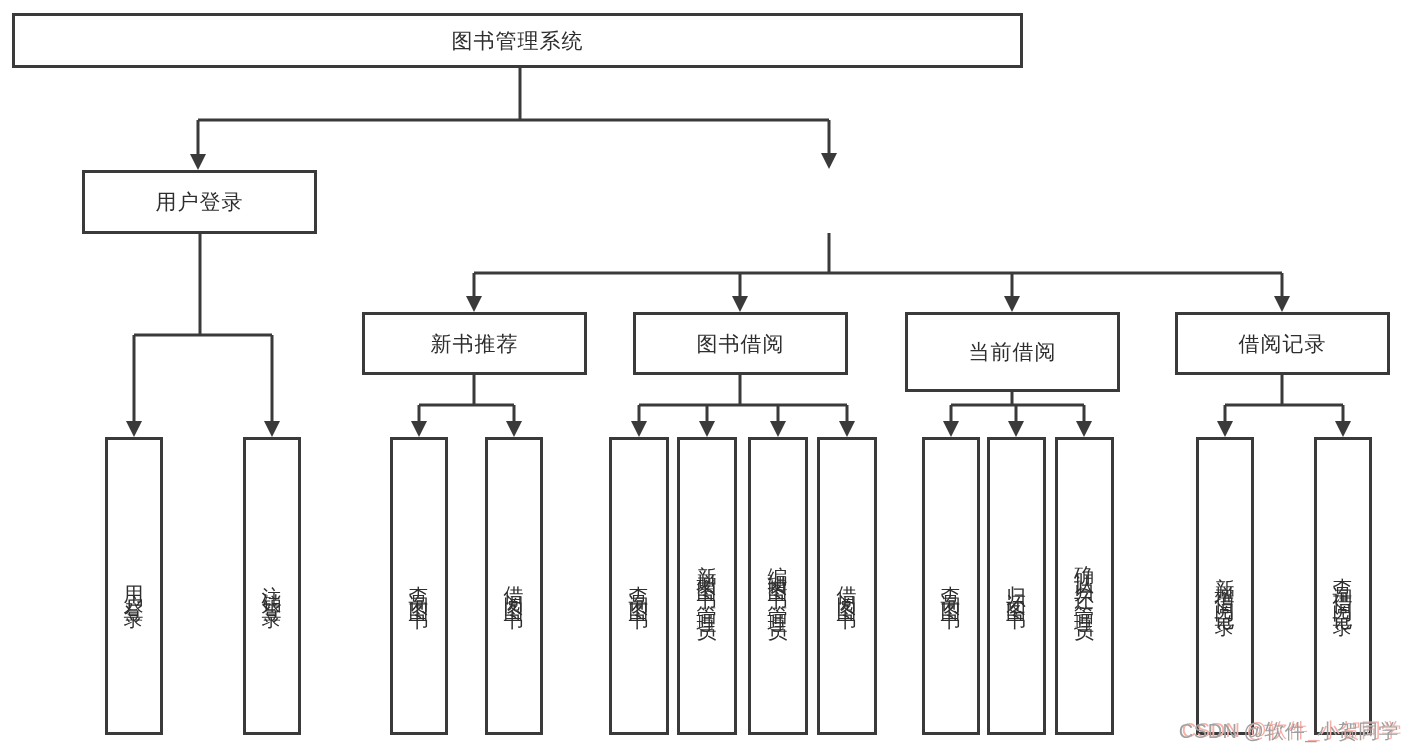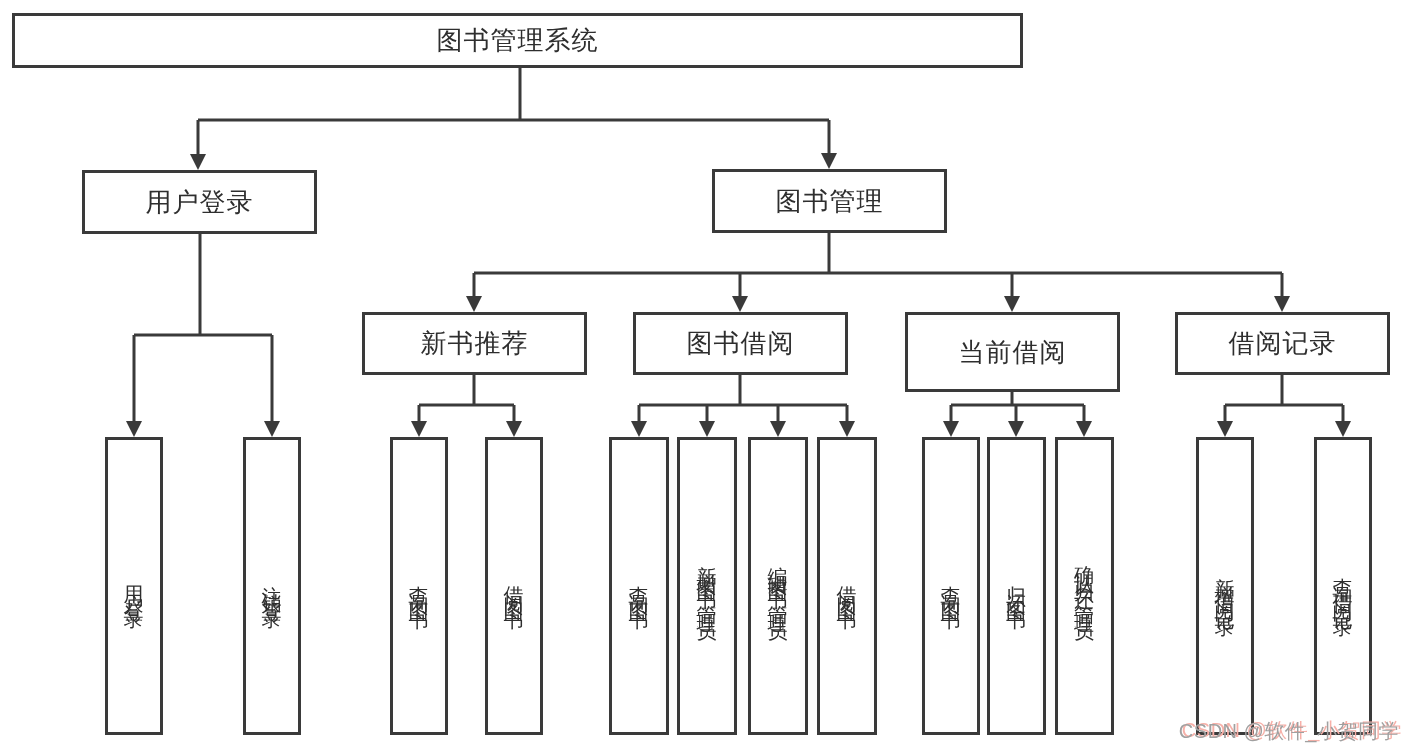--- a/index.html
+++ b/index.html
@@ -13,21 +13,21 @@
   }
   svg.connectors{position:absolute;left:0;top:0;width:1405px;height:747px;}
   .cline{stroke:var(--line);stroke-width:3;fill:none;}
   .carrow{fill:var(--line);stroke:none;}
   .box{
     position:absolute;background:var(--box-bg);
     border:3px solid var(--box-border);box-sizing:border-box;
     display:flex;align-items:center;justify-content:center;
     color:var(--text);
   }
-  .hlabel{font-size:26px;letter-spacing:1px;white-space:nowrap;}
+  .hlabel{font-size:21px;letter-spacing:1px;white-space:nowrap;}
   .vbox{top:437px;height:298px;}
   .vlabel{
     writing-mode:vertical-rl;text-orientation:mixed;
     font-size:20px;line-height:1;letter-spacing:8px;
   }
   .watermark{
     position:absolute;right:6px;bottom:2px;
     font-size:20px;letter-spacing:.5px;white-space:nowrap;
     color:var(--watermark-text);
     text-shadow:3px -1px 0 var(--watermark-shadow);
@@ -89,23 +89,20 @@
     </g>
   </svg>
 
   <div class="box" style="left:12px;top:13px;width:1011px;height:55px">
     <span class="hlabel">图书管理系统</span>
   </div>
 
   <div class="box" style="left:82px;top:170px;width:235px;height:64px">
     <span class="hlabel">用户登录</span>
   </div>
-  <div class="box" style="left:712px;top:169px;width:235px;height:64px">
-    <span class="hlabel">图书管理</span>
-  </div>
 
   <div class="box" style="left:633px;top:312px;width:215px;height:63px">
     <span class="hlabel">图书借阅</span>
   </div>
   <div class="box" style="left:362px;top:312px;width:225px;height:63px">
     <span class="hlabel">新书推荐</span>
   </div>
   <div class="box" style="left:905px;top:312px;width:215px;height:80px">
     <span class="hlabel">当前借阅</span>
   </div>

